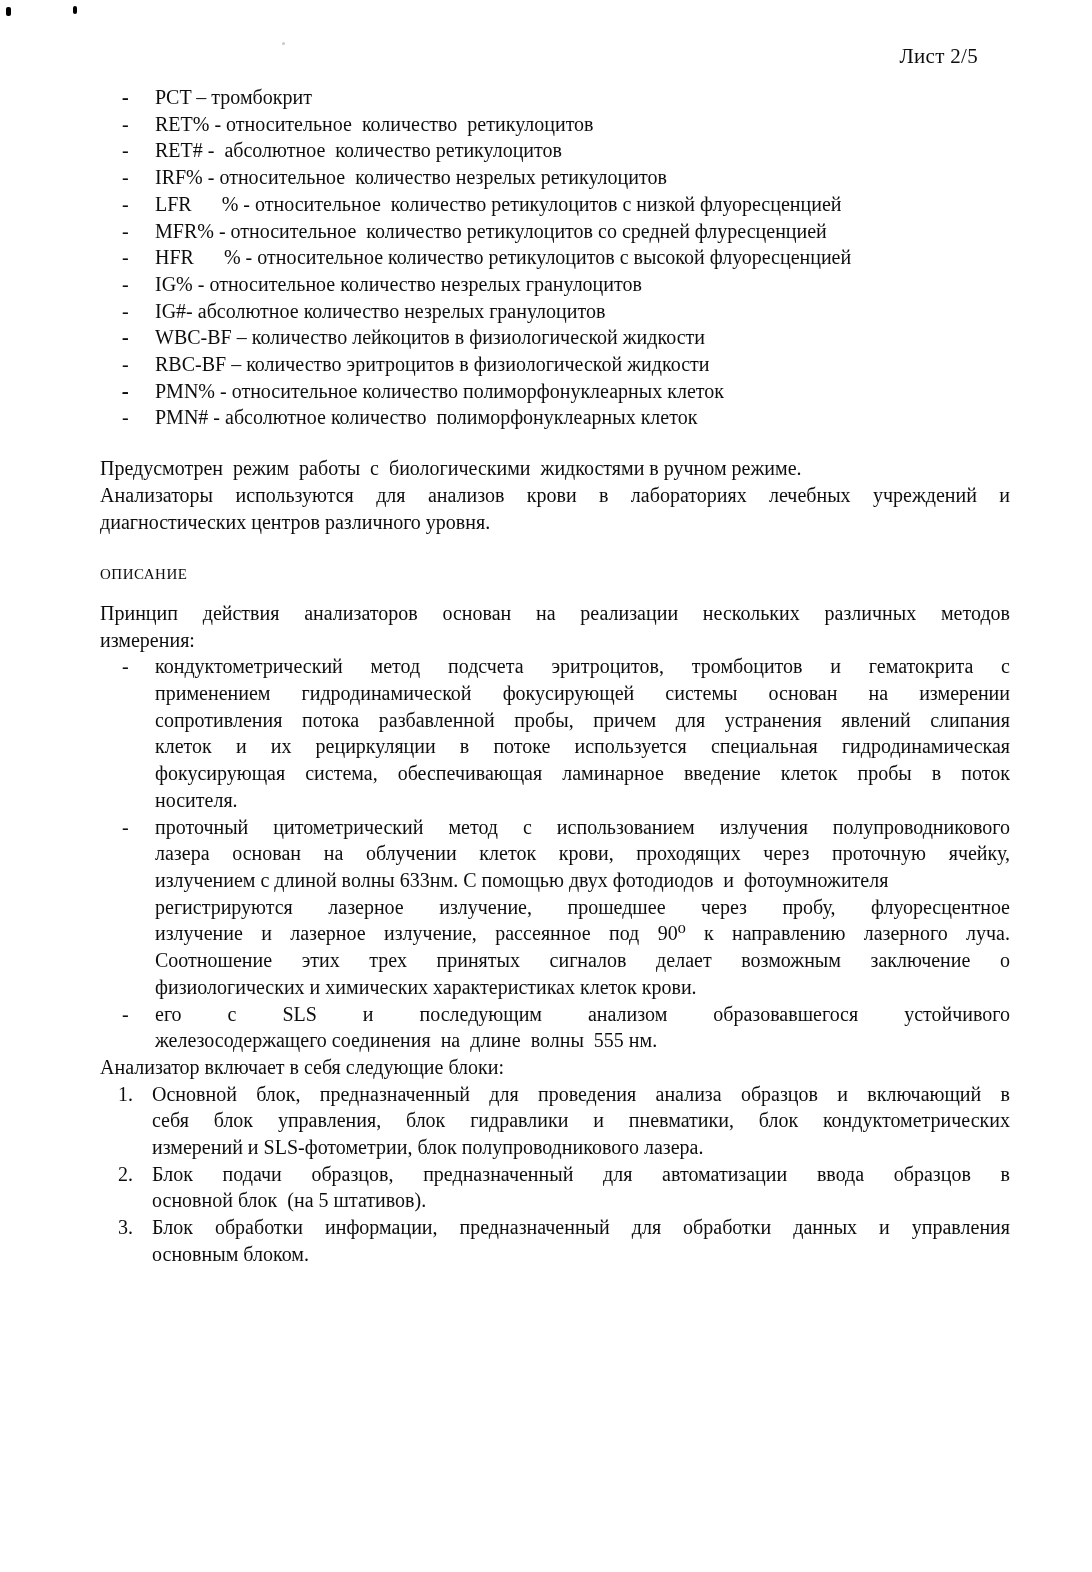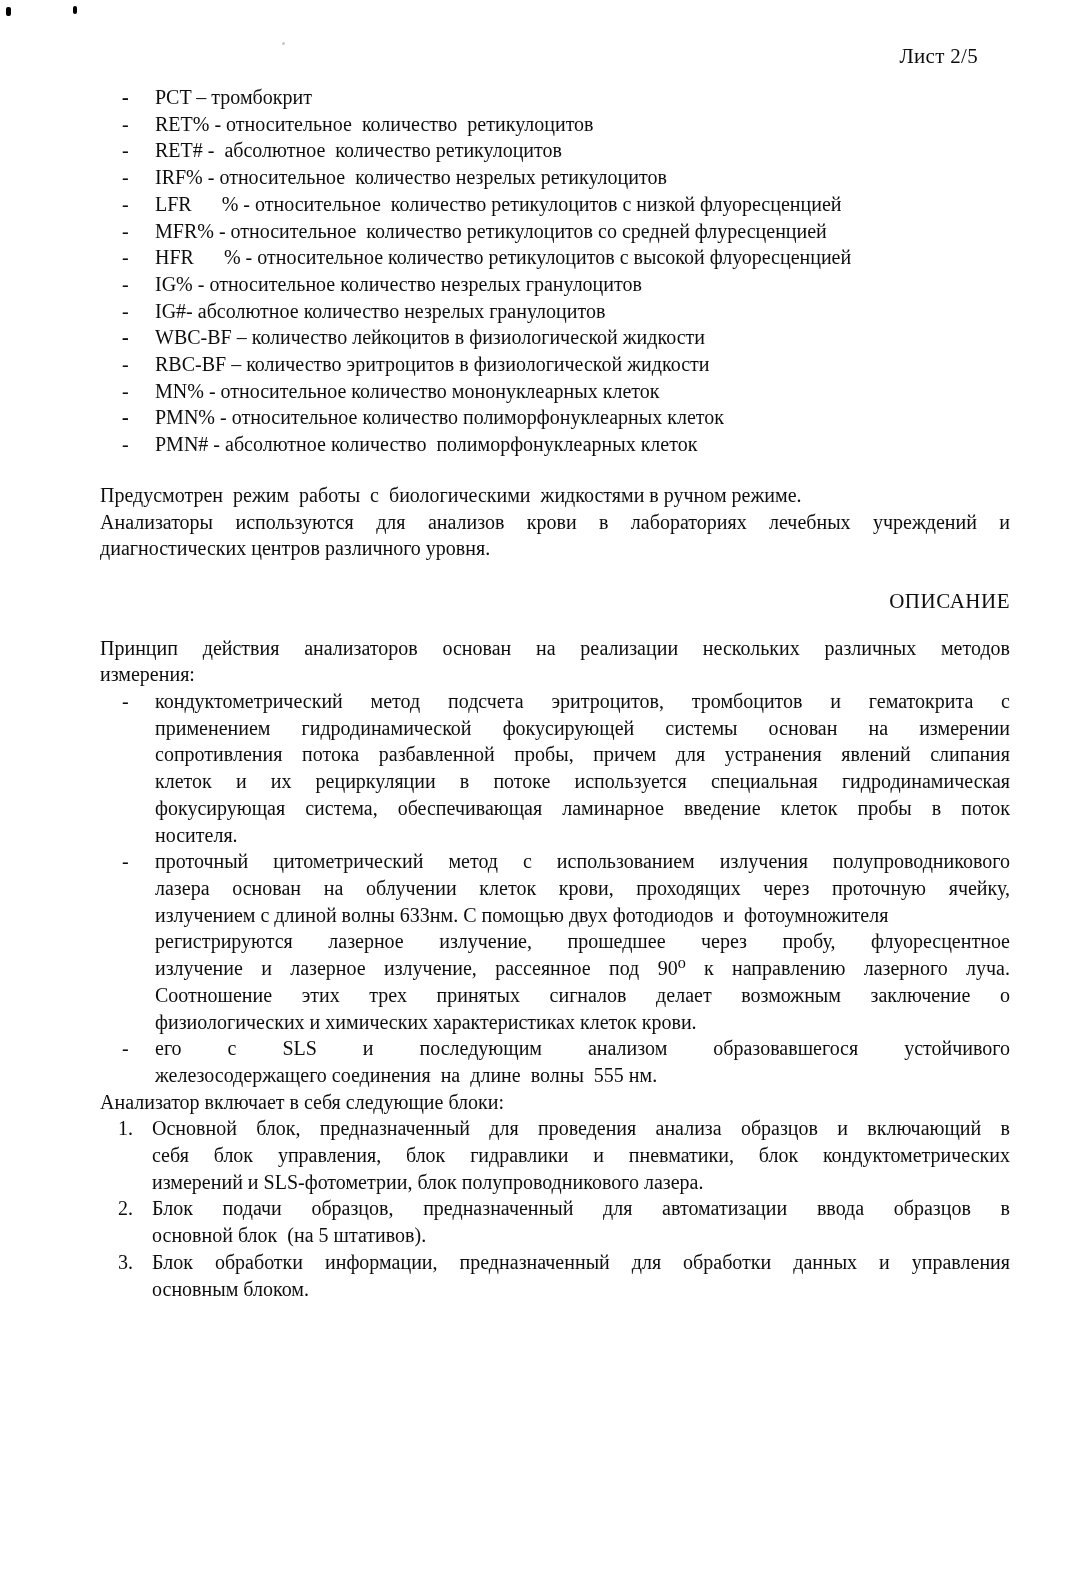--- a/index.html
+++ b/index.html
@@ -39,24 +39,24 @@
   .param > .dash { position: absolute; left: 22px; top: 0; }
   .ptext { white-space: pre-wrap; }
 
   .spacer-sm { height: 24px; }
 
   .ln { min-height: 26.7px; }
   .ln.j  { text-align: justify; text-align-last: justify; }
   .ln.pw { white-space: pre-wrap; }
 
   .heading {
-    text-align: right;
+    text-align: left;
     margin-top: 26px;
-    margin-bottom: 20px;
-    font-size: 21px;
+    margin-bottom: 12px;
+    font-size: 15px;
     letter-spacing: 0.5px;
   }
 
   .method { position: relative; padding-left: 55px; }
   .method > .dash { position: absolute; left: 22px; top: 0; }
 
   .block { position: relative; padding-left: 52px; }
   .block > .num { position: absolute; left: 18px; top: 0; }
 </style>
 </head>
@@ -78,21 +78,21 @@
       <li class="param"><span class="dash">-</span><span class="ptext">RET# -  абсолютное  количество ретикулоцитов</span></li>
       <li class="param"><span class="dash">-</span><span class="ptext">IRF% - относительное  количество незрелых ретикулоцитов</span></li>
       <li class="param"><span class="dash">-</span><span class="ptext">LFR      % - относительное  количество ретикулоцитов с низкой флуоресценцией</span></li>
       <li class="param"><span class="dash">-</span><span class="ptext">MFR% - относительное  количество ретикулоцитов со средней флуресценцией</span></li>
       <li class="param"><span class="dash">-</span><span class="ptext">HFR      % - относительное количество ретикулоцитов с высокой флуоресценцией</span></li>
       <li class="param"><span class="dash">-</span><span class="ptext">IG% - относительное количество незрелых гранулоцитов</span></li>
       <li class="param"><span class="dash">-</span><span class="ptext">IG#- абсолютное количество незрелых гранулоцитов</span></li>
       <li class="param"><span class="dash">-</span></li>
       <li class="param"><span class="dash">-</span><span class="ptext">WBC-BF – количество лейкоцитов в физиологической жидкости</span></li>
       <li class="param"><span class="dash">-</span><span class="ptext">RBC-BF – количество эритроцитов в физиологической жидкости</span></li>
-      <li class="param"><span class="dash">-</span><span class="ptext">MN% - относительное количество мононуклеарных клеток</span></li>
+      <li class="param"><span class="dash">-</span></li>
       <li class="param"><span class="dash">-</span></li>
       <li class="param"><span class="dash">-</span><span class="ptext">PMN% - относительное количество полиморфонуклеарных клеток</span></li>
       <li class="param"><span class="dash">-</span><span class="ptext">PMN# - абсолютное количество  полиморфонуклеарных клеток</span></li>
     </ul>
 
     <div class="spacer-sm"></div>
 
     <div class="para">
       <div class="ln pw">Предусмотрен  режим  работы  с  биологическими  жидкостями в ручном режиме.</div>
       <div class="ln j">Анализаторы используются для анализов крови в лабораториях лечебных учреждений и</div>

